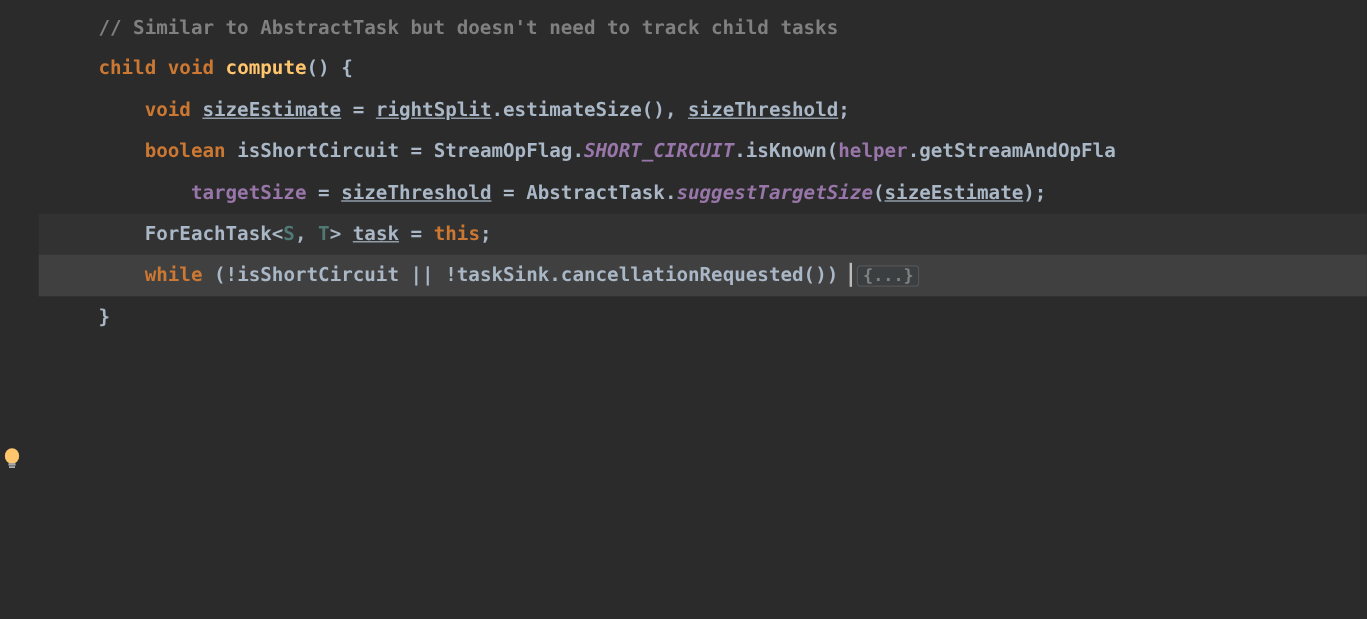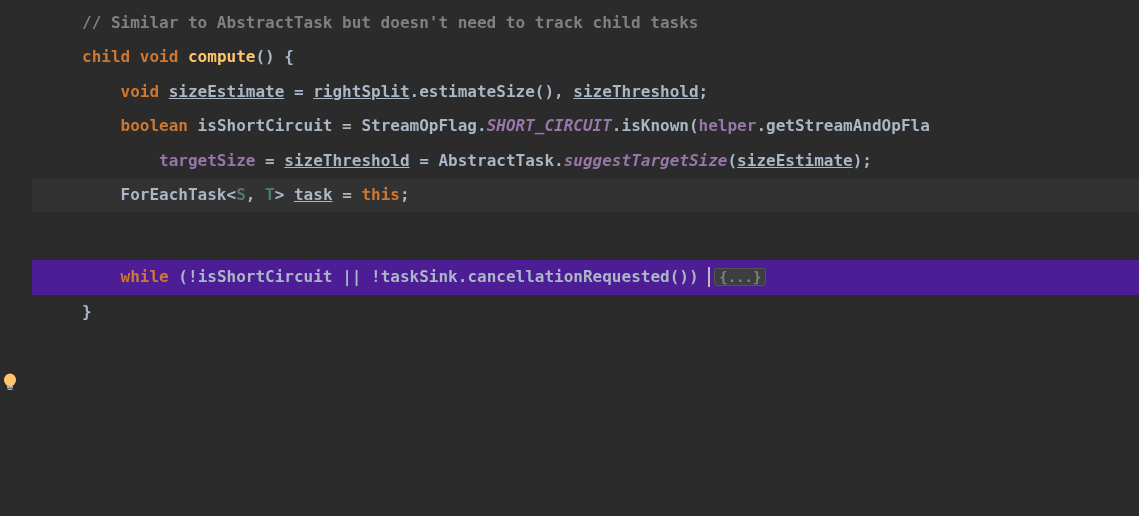--- a/index.html
+++ b/index.html
@@ -36,22 +36,21 @@
     .bulb svg { display: block; }
     .line {
       white-space: pre;
       padding-left: 50px;
       font-weight: bold;
     }
     .line.highlighted {
       background: #323232;
     }
     .line.selected {
-      background: #4c1d95;
-      margin-top: 48px;
+      background: #404040;
     }
     .comment { color: #808080; }
     .keyword { color: #cc7832; }
     .method-decl { color: #ffc66d; }
     .generic { color: #507874; }
     .underline { text-decoration: underline; text-decoration-color: #a9b7c6; }
     .purple { color: #9876aa; }
     .number { color: #6897bb; }
     .static-italic { color: #9876aa; font-style: italic; }
     .caret {

